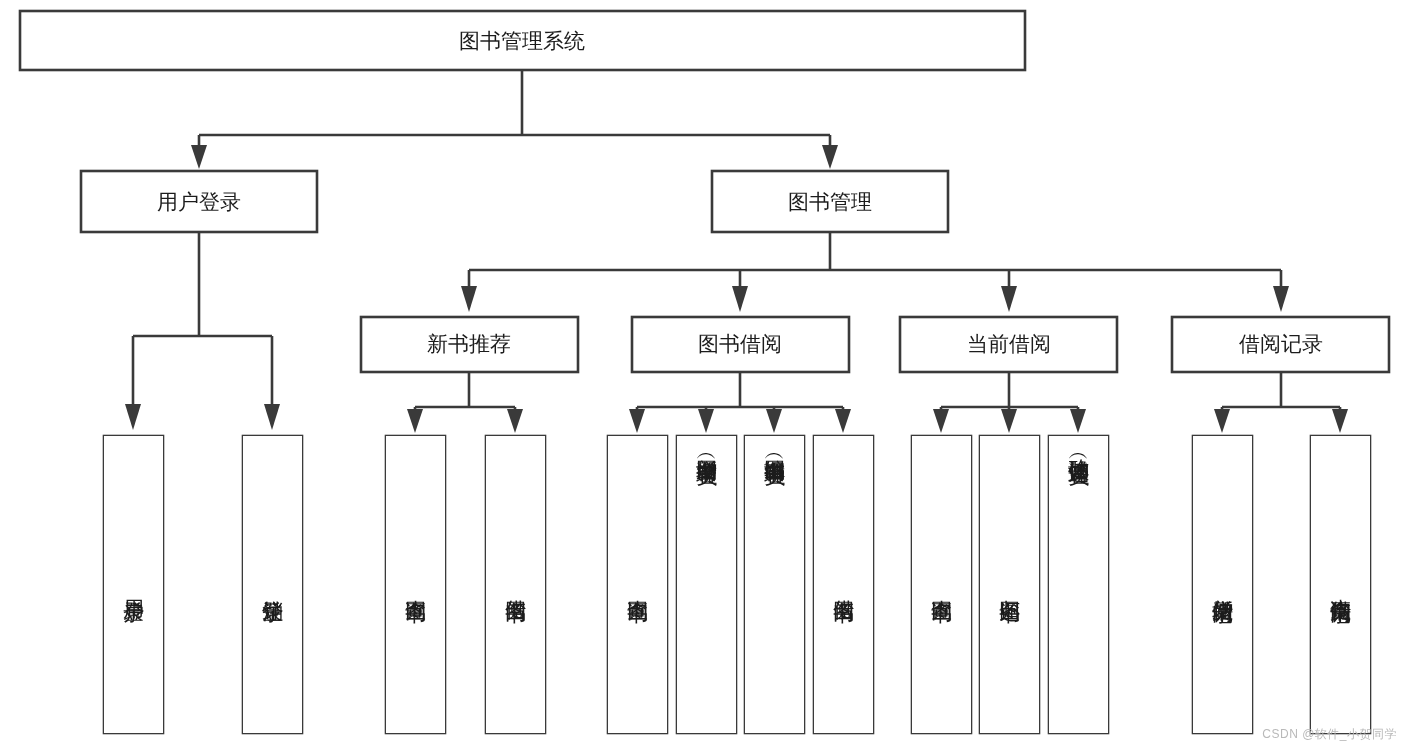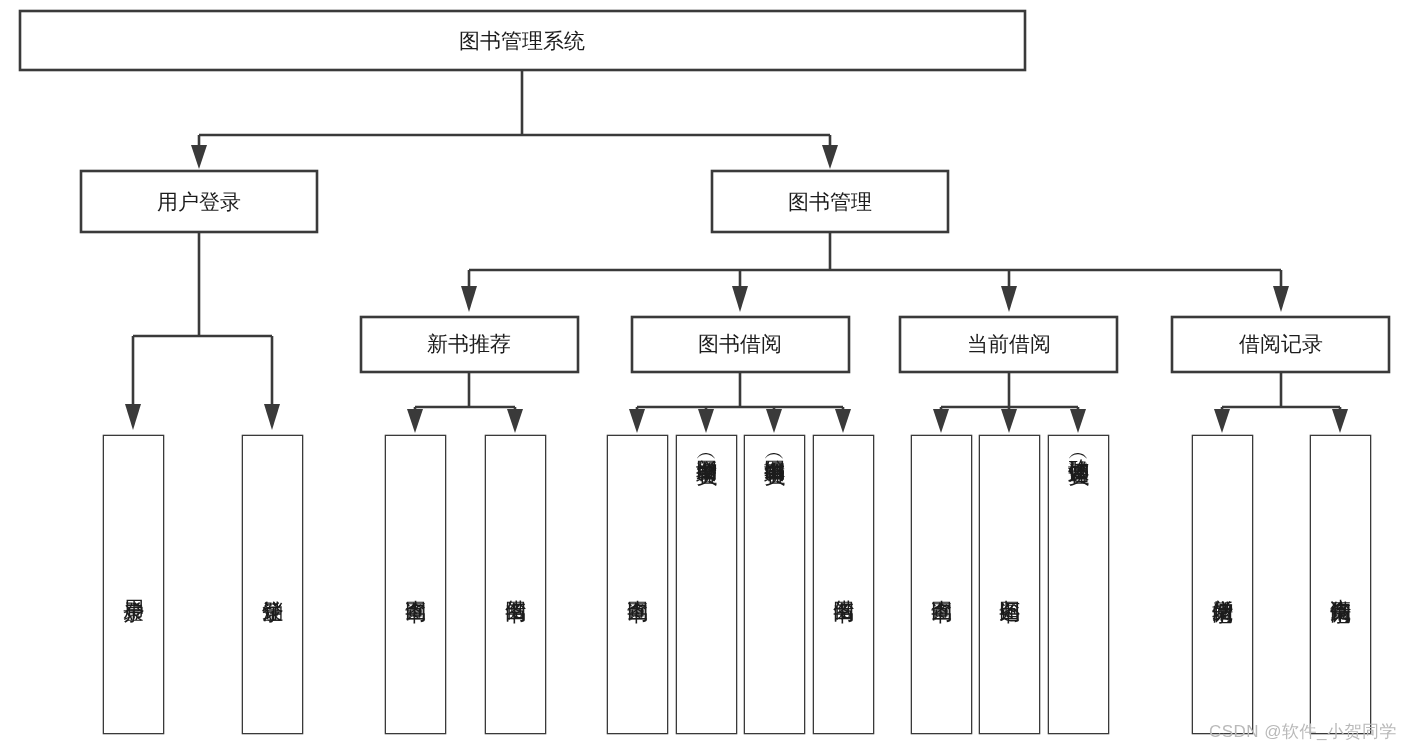--- a/index.html
+++ b/index.html
@@ -74,21 +74,21 @@
   }
   .leaf-text.centered {
     align-self: center;
     padding-top: 0;
   }
   .watermark {
     position: absolute;
     right: 8px;
     bottom: 4px;
     font-family: "Liberation Sans", "DejaVu Sans", sans-serif;
-    font-size: 17px;
+    font-size: 12px;
     color: #b9b9b9;
     letter-spacing: 0.5px;
     white-space: nowrap;
     user-select: none;
   }
 </style>
 </head>
 <body>
 
 <div id="diagram-root">

